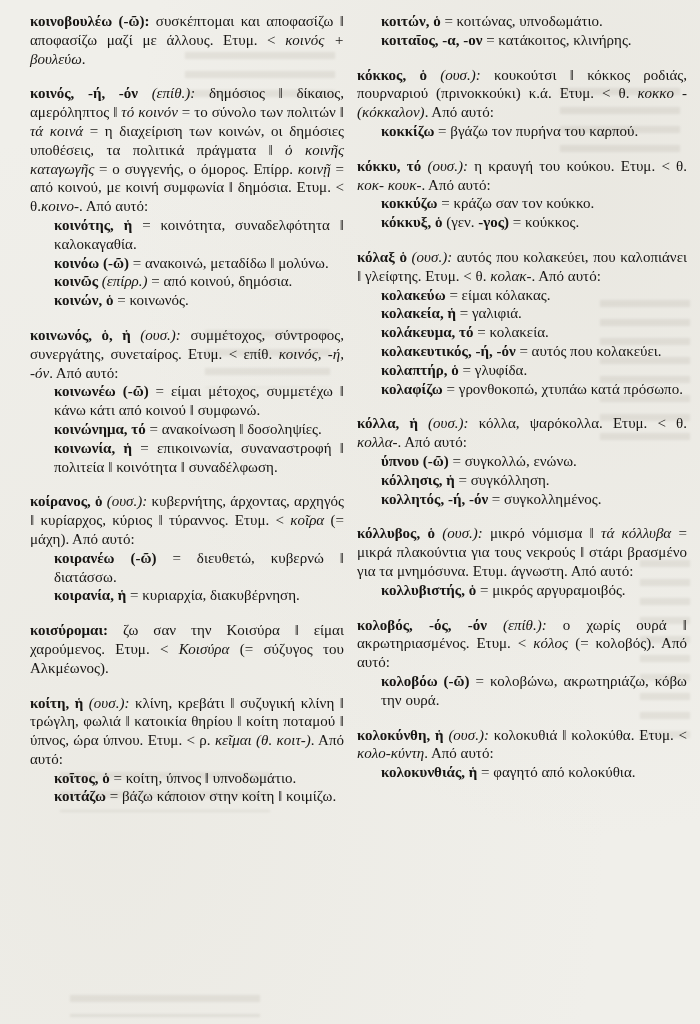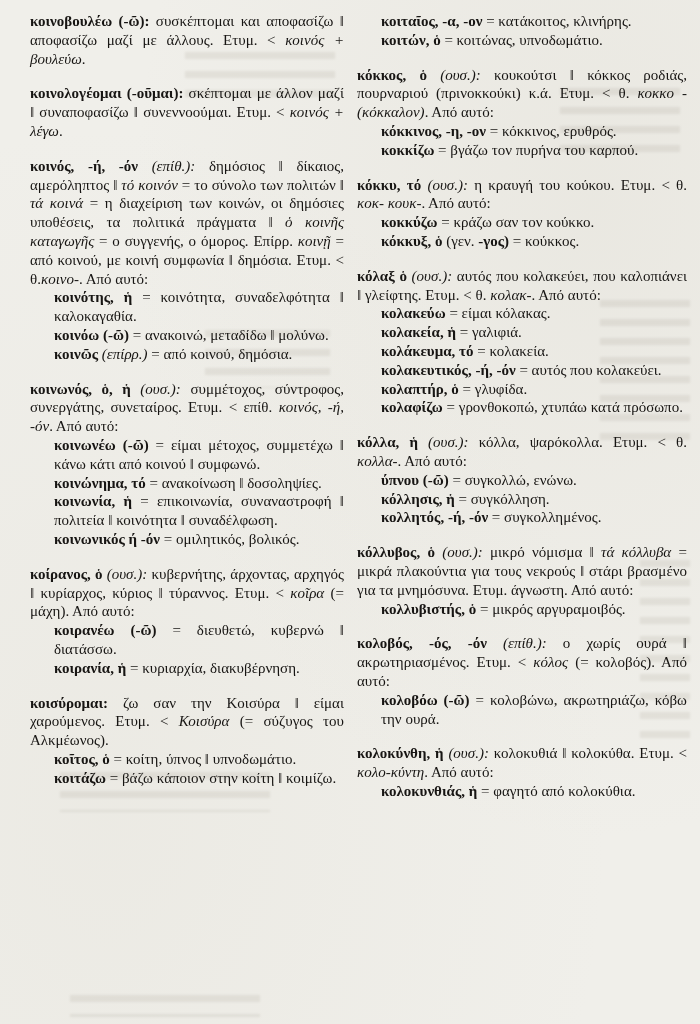--- a/index.html
+++ b/index.html
@@ -60,42 +60,41 @@
   <div class="smudge" style="left:205px; top:330px; width:125px; height:58px;"></div>
   <div class="smudge" style="left:60px;  top:772px; width:210px; height:40px;"></div>
   <div class="smudge" style="left:70px;  top:995px; width:190px; height:22px;"></div>
   <div class="smudge" style="left:560px; top:88px;  width:120px; height:66px;"></div>
   <div class="smudge" style="left:600px; top:300px; width:90px;  height:150px;"></div>
   <div class="smudge" style="left:640px; top:560px; width:50px;  height:190px;"></div>
 
   <div class="cols">
     <div class="col left">
         <p class="main"><span class="b">κοινοβουλέω (-ῶ): </span><span>συσκέπτομαι και αποφασίζω ‖ αποφασίζω μαζί με άλλους. Ετυμ. &lt; </span><span class="i">κοινός + βουλεύω</span><span>.</span></p>
-        <p class="main"><span class="b">κοινολογέομαι (-οῦμαι): </span><span>σκέπτομαι με άλλον μαζί ‖ συναποφασίζω ‖ συνεννοούμαι. Ετυμ. &lt; </span><span class="i">κοινός + λέγω</span><span>.</span></p>
         <p class="main"><span class="b">κοινός, -ή, -όν </span><span class="i">(επίθ.): </span><span>δημόσιος ‖ δίκαιος, αμερόληπτος ‖ </span><span class="i">τό κοινόν</span><span> = το σύνολο των πολιτών ‖ </span><span class="i">τά κοινά</span><span> = η διαχείριση των κοινών, οι δημόσιες υποθέσεις, τα πολιτικά πράγματα ‖ </span><span class="i">ὁ κοινῆς καταγωγῆς</span><span> = ο συγγενής, ο όμορος. Επίρρ. </span><span class="i">κοινῇ</span><span> = από κοινού, με κοινή συμφωνία ‖ δημόσια. Ετυμ. &lt; θ.</span><span class="i">κοινο-</span><span>. Από αυτό:</span></p>
         <p class="sub"><span class="b">κοινότης, ἡ</span><span> = κοινότητα, συναδελφότητα ‖ καλοκαγαθία.</span></p>
         <p class="sub"><span class="b">κοινόω (-ῶ)</span><span> = ανακοινώ, μεταδίδω ‖ μολύνω.</span></p>
         <p class="sub"><span class="b">κοινῶς </span><span class="i">(επίρρ.)</span><span> = από κοινού, δημόσια.</span></p>
+        <p class="sub"><span class="b">κοινών, ὁ</span><span> = κοινωνός.</span></p>
         <p class="main"><span class="b">κοινωνός, ὁ, ἡ </span><span class="i">(ουσ.): </span><span>συμμέτοχος, σύντροφος, συνεργάτης, συνεταίρος. Ετυμ. &lt; επίθ. </span><span class="i">κοινός, -ή, -όν</span><span>. Από αυτό:</span></p>
         <p class="sub"><span class="b">κοινωνέω (-ῶ)</span><span> = είμαι μέτοχος, συμμετέχω ‖ κάνω κάτι από κοινού ‖ συμφωνώ.</span></p>
         <p class="sub"><span class="b">κοινώνημα, τό</span><span> = ανακοίνωση ‖ δοσοληψίες.</span></p>
         <p class="sub"><span class="b">κοινωνία, ἡ</span><span> = επικοινωνία, συναναστροφή ‖ πολιτεία ‖ κοινότητα ‖ συναδέλφωση.</span></p>
-        <p class="sub"><span class="b">κοινωνικός ή -όν</span><span> = ομιλητικός, βολικός.</span></p>
         <p class="main"><span class="b">κοίρανος, ὁ </span><span class="i">(ουσ.): </span><span>κυβερνήτης, άρχοντας, αρχηγός ‖ κυρίαρχος, κύριος ‖ τύραννος. Ετυμ. &lt; </span><span class="i">κοῖρα</span><span> (= μάχη). Από αυτό:</span></p>
         <p class="sub"><span class="b">κοιρανέω (-ῶ)</span><span> = διευθετώ, κυβερνώ ‖ διατάσσω.</span></p>
         <p class="sub"><span class="b">κοιρανία, ἡ</span><span> = κυριαρχία, διακυβέρνηση.</span></p>
         <p class="main"><span class="b">κοισύρομαι: </span><span>ζω σαν την Κοισύρα ‖ είμαι χαρούμενος. Ετυμ. &lt; </span><span class="i">Κοισύρα</span><span> (= σύζυγος του Αλκμέωνος).</span></p>
+        <p class="main"><span class="b">κοίτη, ἡ </span><span class="i">(ουσ.): </span><span>κλίνη, κρεβάτι ‖ συζυγική κλίνη ‖ τρώγλη, φωλιά ‖ κατοικία θηρίου ‖ κοίτη ποταμού ‖ ύπνος, ώρα ύπνου. Ετυμ. &lt; ρ. </span><span class="i">κεῖμαι (θ. κοιτ-)</span><span>. Από αυτό:</span></p>
         <p class="sub"><span class="b">κοῖτος, ὁ</span><span> = κοίτη, ύπνος ‖ υπνοδωμάτιο.</span></p>
         <p class="sub"><span class="b">κοιτάζω</span><span> = βάζω κάποιον στην κοίτη ‖ κοιμίζω.</span></p>
       </div>
     <div class="col right">
+        <p class="sub"><span class="b">κοιτών, ὁ</span><span> = κοιτώνας, υπνοδωμάτιο.</span></p>
         <p class="sub"><span class="b">κοιταῖος, -α, -ον</span><span> = κατάκοιτος, κλινήρης.</span></p>
-        <p class="sub"><span class="b">κοιτών, ὁ</span><span> = κοιτώνας, υπνοδωμάτιο.</span></p>
         <p class="main"><span class="b">κόκκος, ὁ </span><span class="i">(ουσ.): </span><span>κουκούτσι ‖ κόκκος ροδιάς, πουρναριού (πρινοκκούκι) κ.ά. Ετυμ. &lt; θ. </span><span class="i">κοκκο - (κόκκαλον)</span><span>. Από αυτό:</span></p>
-        <p class="sub"><span class="b">κόκκινος, -η, -ον</span><span> = κόκκινος, ερυθρός.</span></p>
         <p class="sub"><span class="b">κοκκίζω</span><span> = βγάζω τον πυρήνα του καρπού.</span></p>
         <p class="main"><span class="b">κόκκυ, τό </span><span class="i">(ουσ.): </span><span>η κραυγή του κούκου. Ετυμ. &lt; θ. </span><span class="i">κοκ- κουκ-</span><span>. Από αυτό:</span></p>
         <p class="sub"><span class="b">κοκκύζω</span><span> = κράζω σαν τον κούκκο.</span></p>
         <p class="sub"><span class="b">κόκκυξ, ὁ </span><span>(γεν. </span><span class="b">-γος)</span><span> = κούκκος.</span></p>
         <p class="main"><span class="b">κόλαξ ὁ </span><span class="i">(ουσ.): </span><span>αυτός που κολακεύει, που καλοπιάνει ‖ γλείφτης. Ετυμ. &lt; θ. </span><span class="i">κολακ-</span><span>. Από αυτό:</span></p>
         <p class="sub"><span class="b">κολακεύω</span><span> = είμαι κόλακας.</span></p>
         <p class="sub"><span class="b">κολακεία, ἡ</span><span> = γαλιφιά.</span></p>
         <p class="sub"><span class="b">κολάκευμα, τό</span><span> = κολακεία.</span></p>
         <p class="sub"><span class="b">κολακευτικός, -ή, -όν</span><span> = αυτός που κολακεύει.</span></p>
         <p class="sub"><span class="b">κολαπτήρ, ὁ</span><span> = γλυφίδα.</span></p>

